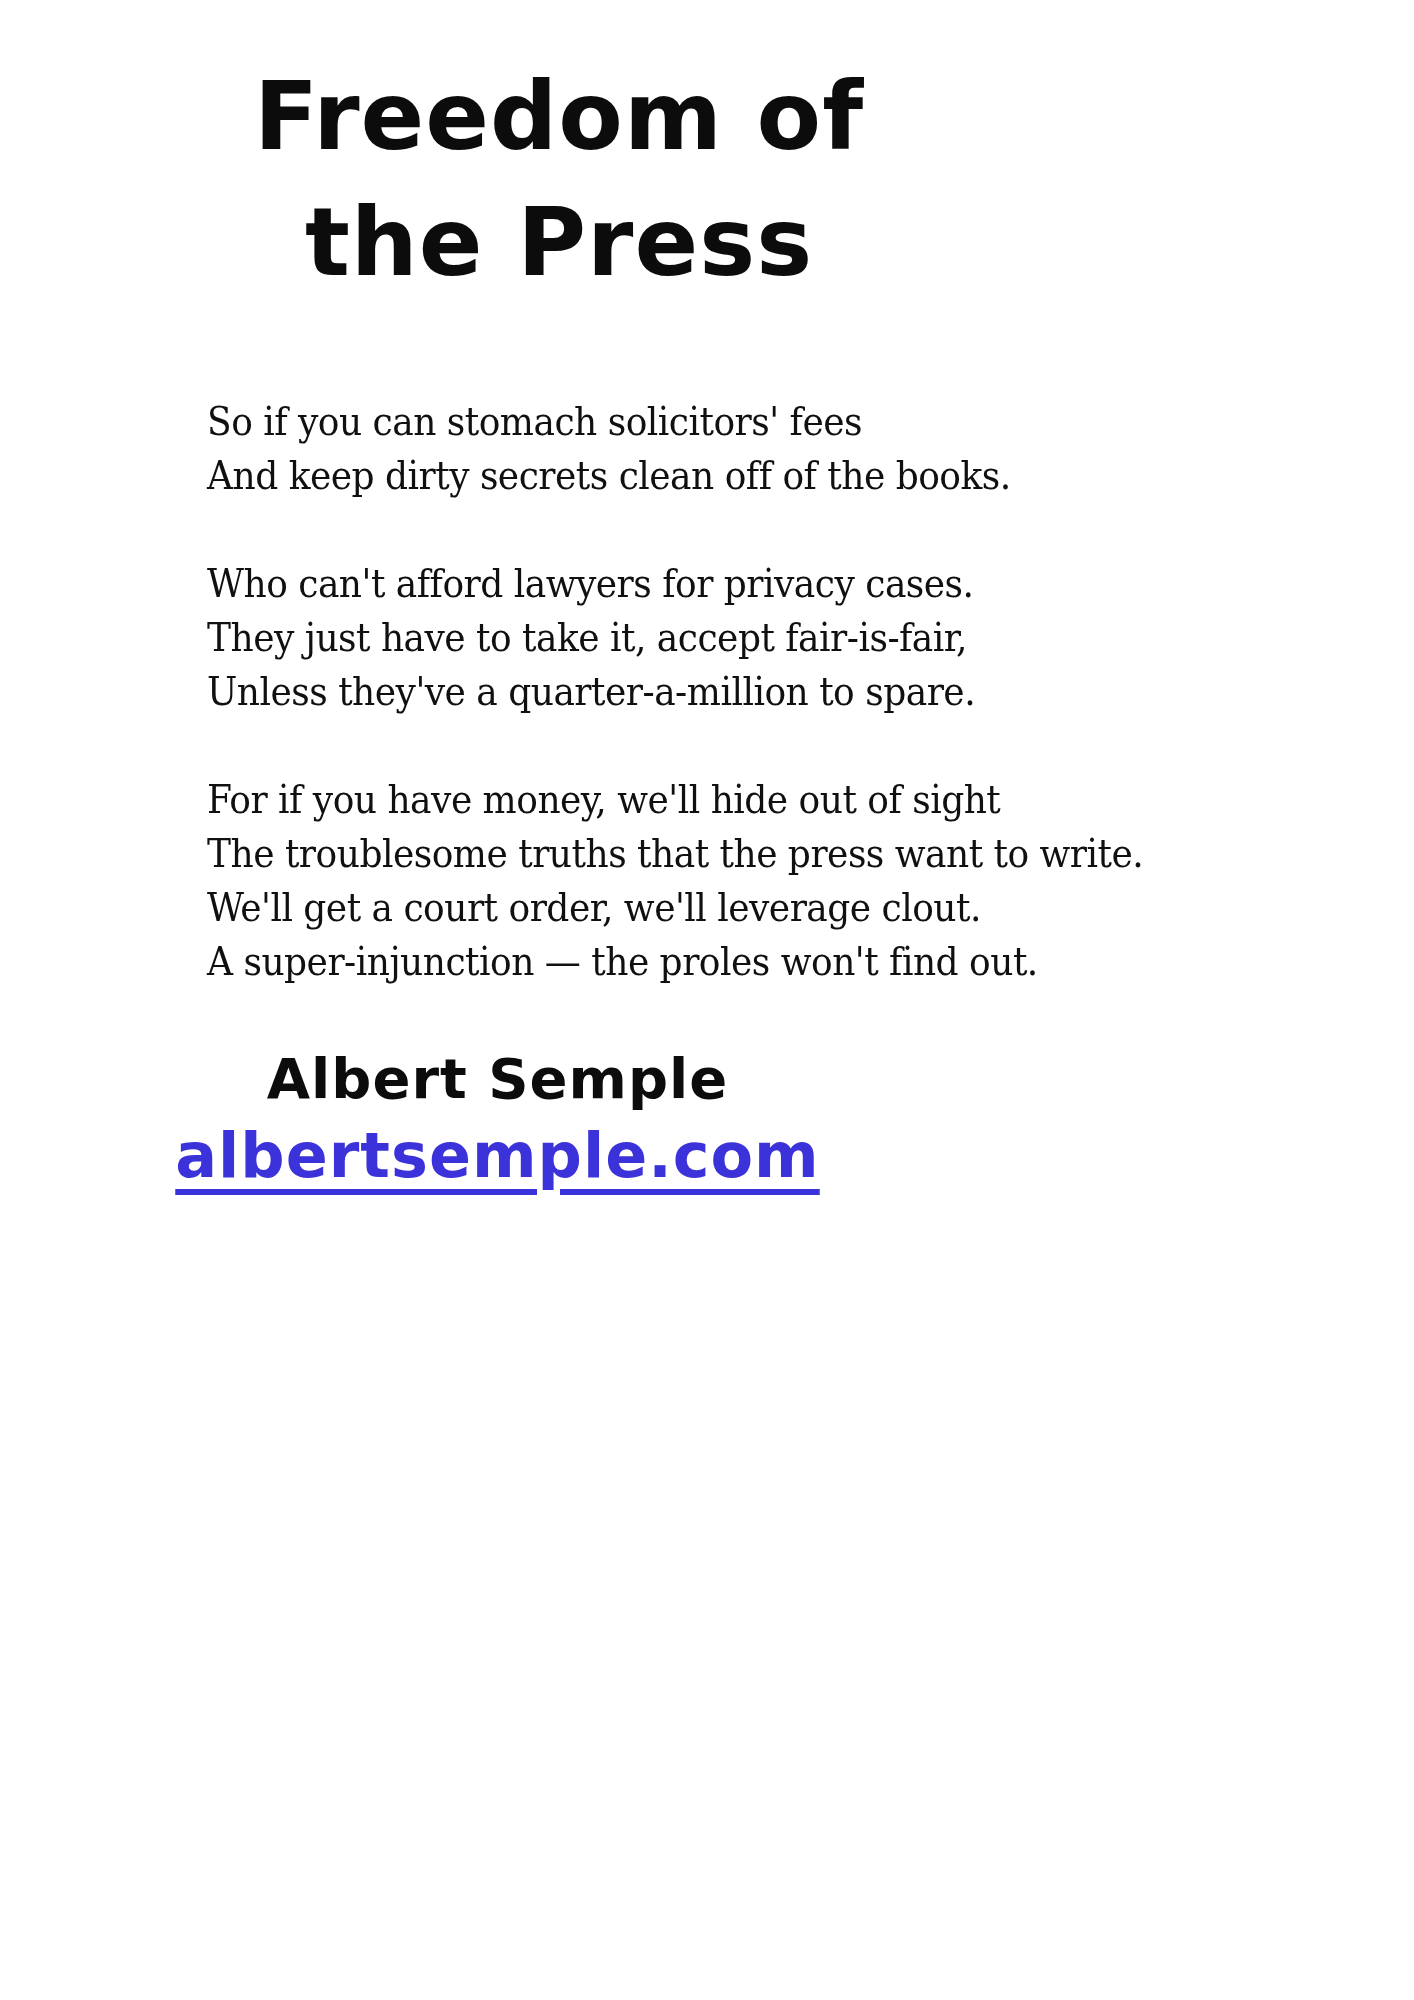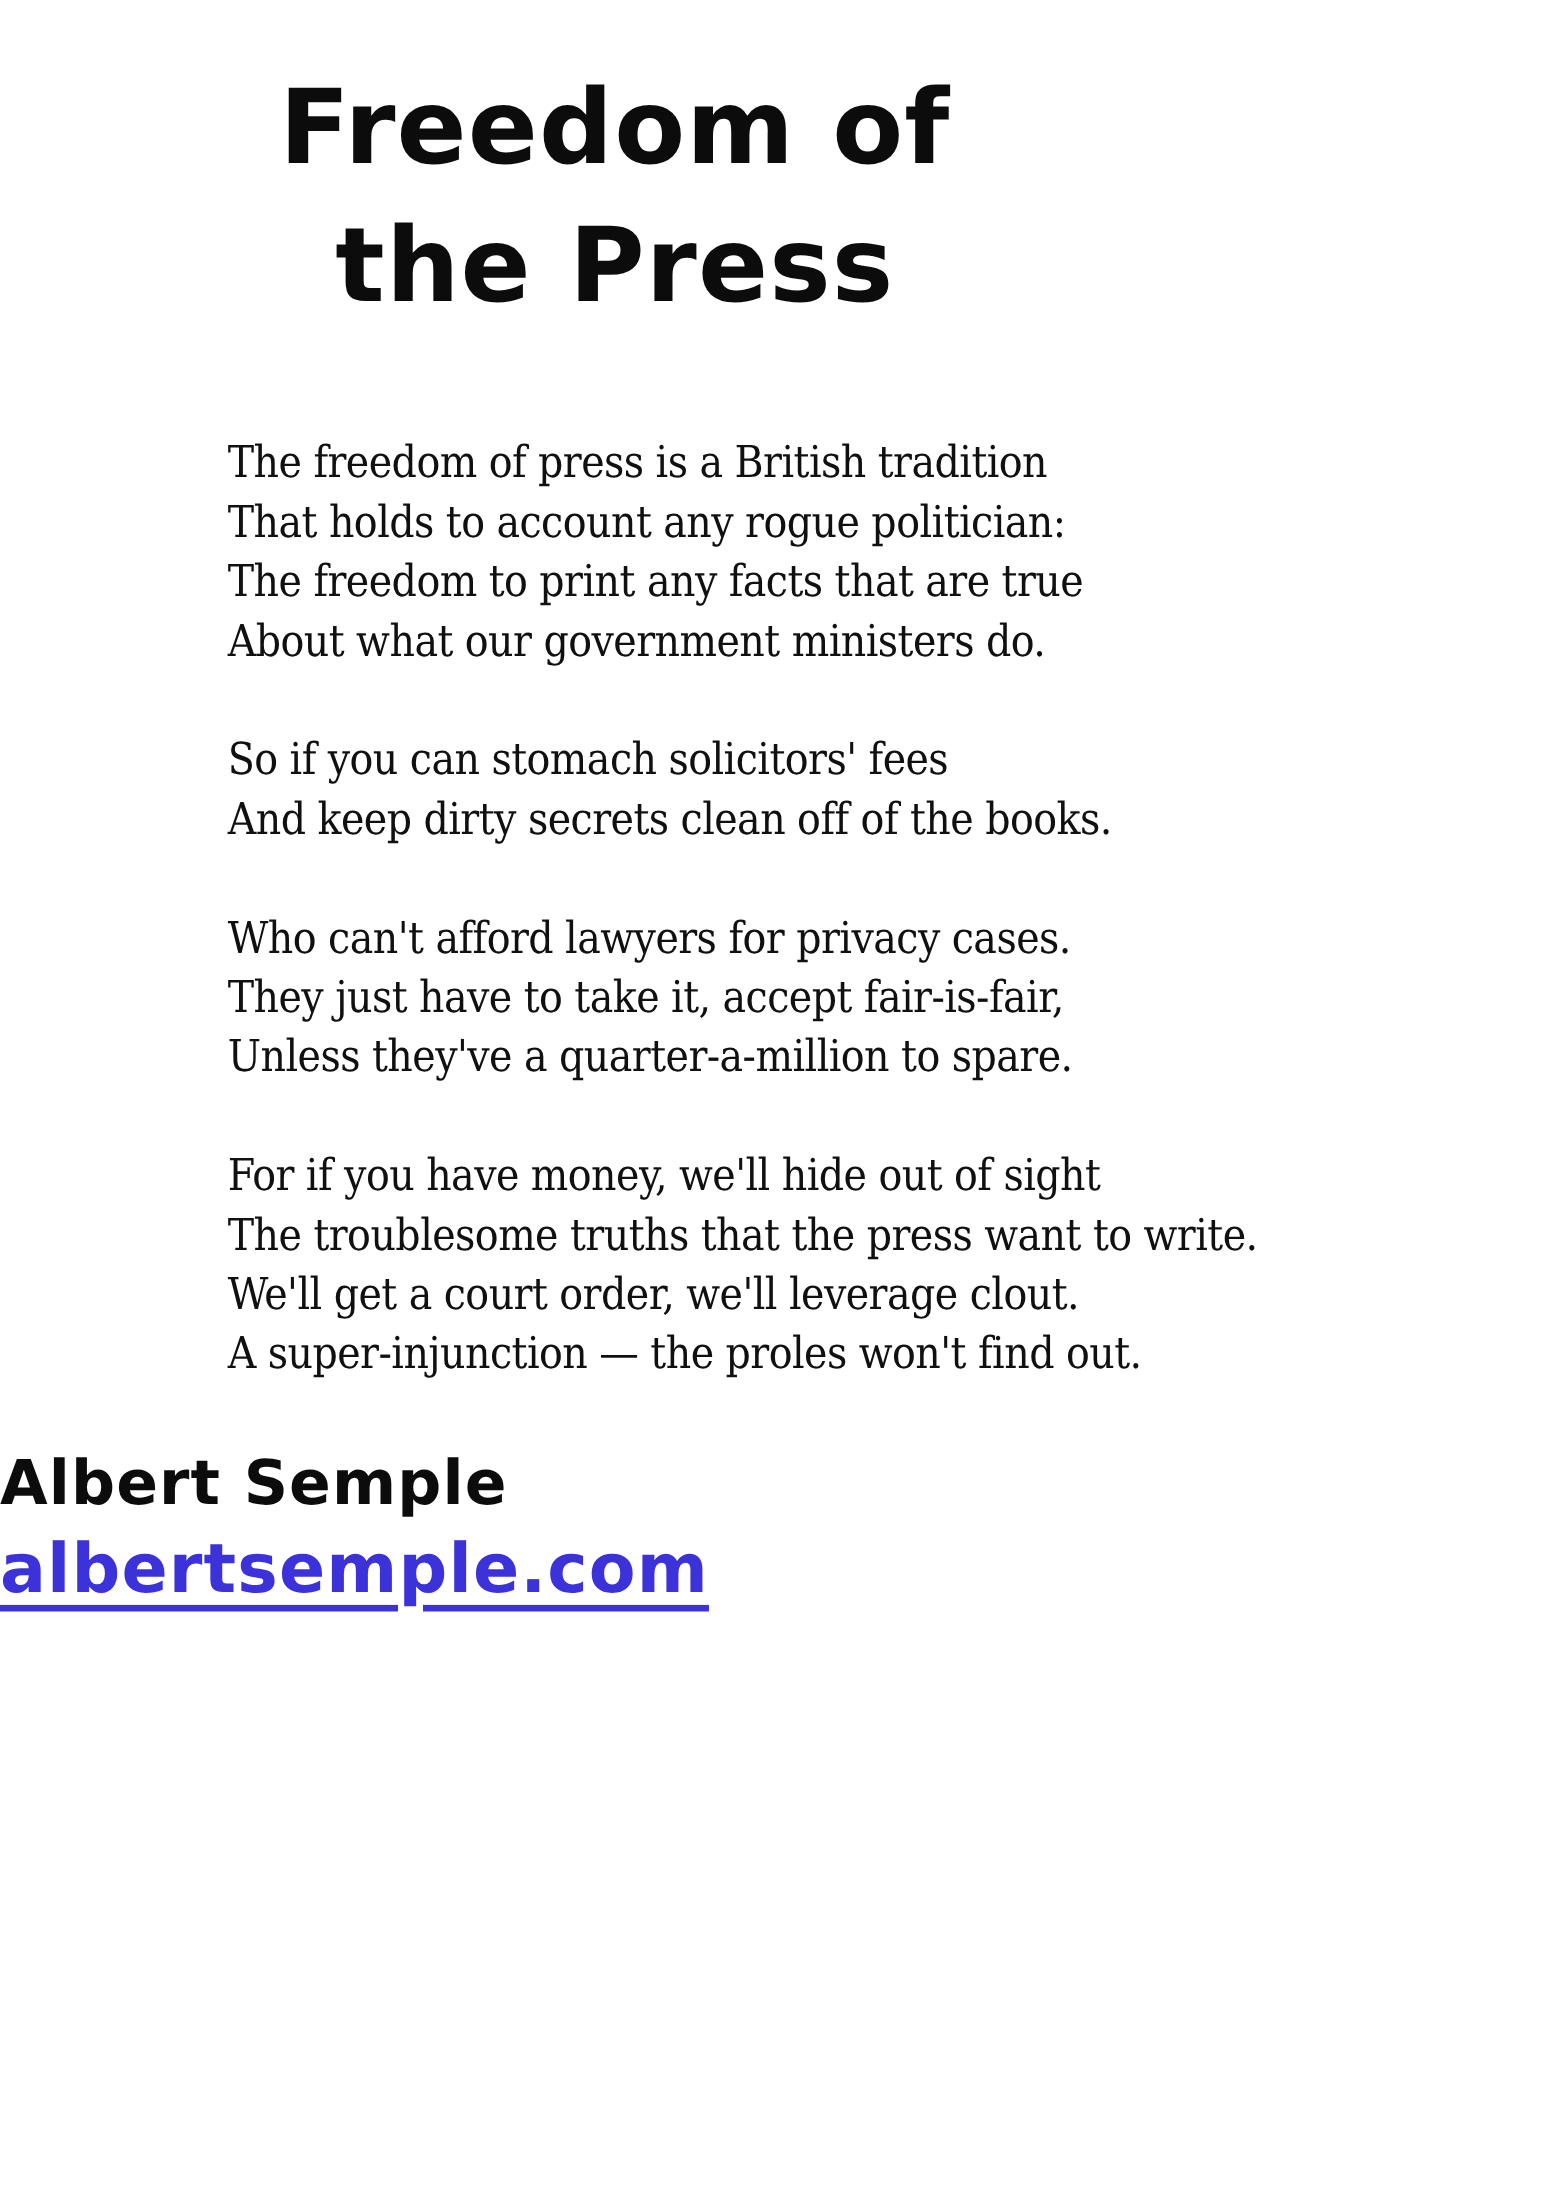--- a/index.html
+++ b/index.html
@@ -46,21 +46,21 @@
     margin: 0 0 54px 0;
   }
   .poem-line {
     white-space: pre;
   }
 
   
   .signature {
     margin-top: 6px;
     padding-right: 123px;
-    text-align: left;
+    text-align: center;
     font-family: "DejaVu Sans", sans-serif;
     font-weight: 700;
   }
   .author {
     font-size: 56px;
     line-height: 74px;
     letter-spacing: 1px;
     color: #0c0c0c;
   }
   .website-link {
@@ -80,26 +80,20 @@
 
 <div class="page">
 
   <div class="title-block">
     <div>Freedom of</div>
     <div>the Press</div>
   </div>
 
   <div class="poem">
 
-    <div class="stanza">
-      <div class="poem-line">The freedom of press is a British tradition</div>
-      <div class="poem-line">That holds to account any rogue politician:</div>
-      <div class="poem-line">The freedom to print any facts that are true</div>
-      <div class="poem-line">About what our government ministers do.</div>
-    </div>
 
 
     <div class="stanza">
       <div class="poem-line">So if you can stomach solicitors' fees</div>
       <div class="poem-line">And keep dirty secrets clean off of the books.</div>
     </div>
 
     <div class="stanza">
       <div class="poem-line">Who can't afford lawyers for privacy cases.</div>
       <div class="poem-line">They just have to take it, accept fair-is-fair,</div>

